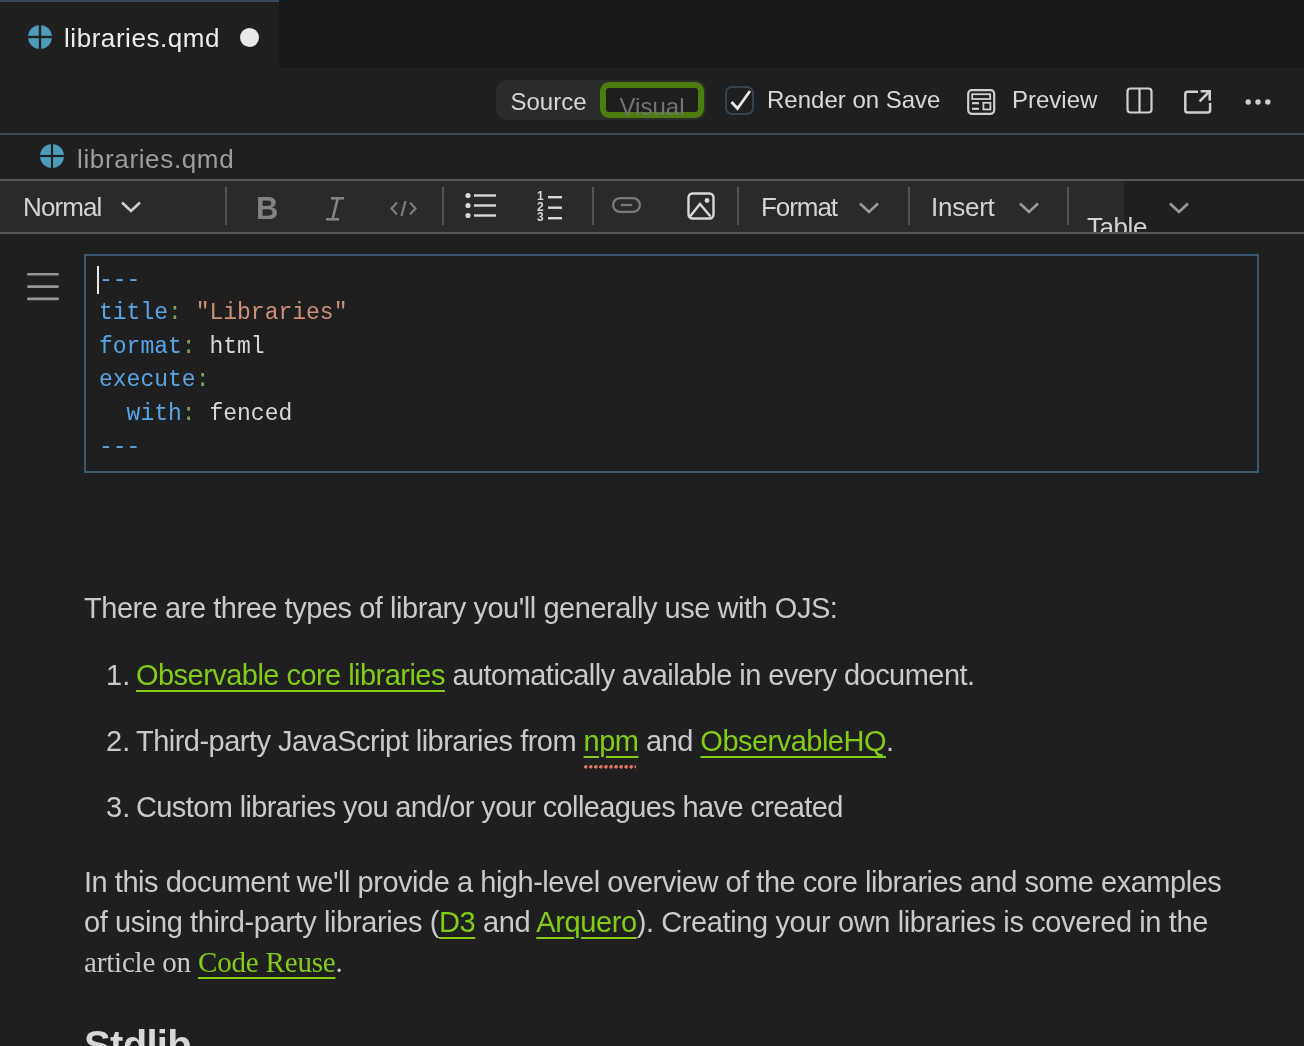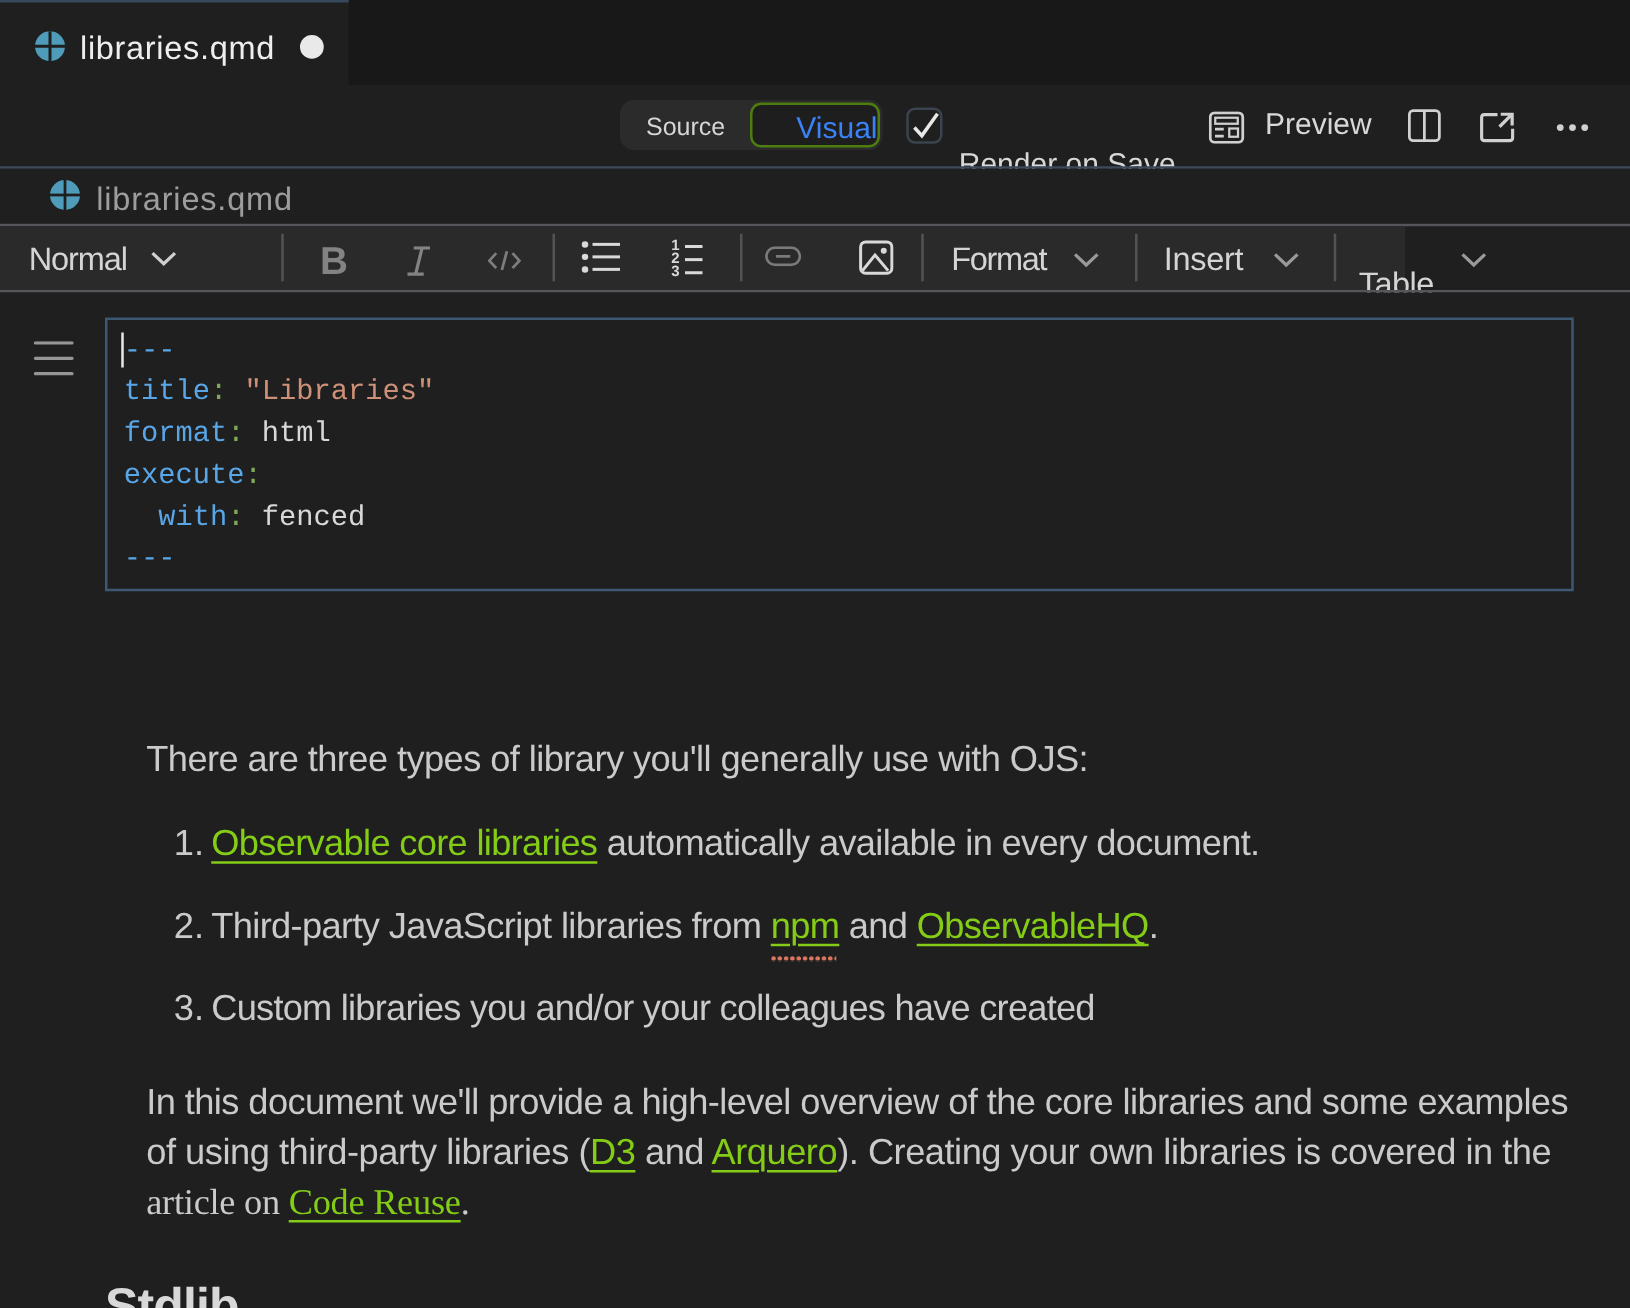--- a/index.html
+++ b/index.html
@@ -11,44 +11,44 @@
   #tab { position:absolute; left:0; top:0; width:279px; height:68px; background:#1f1f1f;
          border-top:2px solid #36495d; }
   #tab .label { position:absolute; left:64px; top:21px; font-size:26px; color:#eeeeee; letter-spacing:0.55px; }
   #tab .dot { position:absolute; left:240px; top:26px; width:19px; height:19px; border-radius:50%; background:#e9e9e9; }
   
   .qicon { position:absolute; }
   
   #row2 { position:absolute; left:0; top:68px; width:1304px; height:65px; background:#1f1f1f; }
   #toggle { position:absolute; left:496px; top:12px; width:210px; height:40px; background:#2b2b2c; border-radius:11px; }
   #toggle .src { position:absolute; left:0; top:2px; width:105px; height:40px; line-height:40px; text-align:center;
-                 color:#d6d6d6; font-size:20px; }
-  #toggle .vis { position:absolute; left:104px; top:2px; width:104px; height:36px; line-height:38px; text-align:right;
-                 background:#1e1e1e; border:2px solid #4d7c0f; border-radius:9px;
-                 color:#3b82f6; font-size:24px; }
+                 color:#d6d6d6; font-size:24px; }
+  #toggle .vis { position:absolute; left:104px; top:2px; width:104px; height:36px; line-height:38px; text-align:center;
+                 background:#1e1e1e; border:6px solid #4d7c0f; border-radius:9px;
+                 color:#737373; font-size:24px; }
   #cb { position:absolute; left:725px; top:18px; width:29px; height:29px; border:2px solid #3a434e; border-radius:7px; }
-  #lbl-ros { position:absolute; left:767px; top:18px; font-size:24px; color:#d8d8d8;margin-top:32px; }
+  #lbl-ros { position:absolute; left:767px; top:18px; font-size:24px; color:#d8d8d8; }
   #lbl-prev { position:absolute; left:1012px; top:18px; font-size:24px; color:#d8d8d8; }
   
   #sep1 { position:absolute; left:0; top:133px; width:1304px; height:2px; background:#3c4a59; }
   #row3 { position:absolute; left:0; top:135px; width:1304px; height:44px; background:#1f1f1f; }
   #row3 .label { position:absolute; left:77px; top:9px; font-size:26px; color:#9d9d9d; letter-spacing:0.65px; }
   #sep2 { position:absolute; left:0; top:179px; width:1304px; height:2px; background:#54565a; }
   #row4 { position:absolute; left:0; top:181px; width:1124px; height:51px; background:#2a2a2b; }
   #sep3 { position:absolute; left:0; top:232px; width:1304px; height:2px; background:#54565a; }
   .vsep { position:absolute; top:6px; width:2px; height:38px; background:#515357; }
   #row4 .txt { position:absolute; top:11px; font-size:26px; color:#d4d4d4; }
   
   #content { position:absolute; left:0; top:234px; width:1304px; height:812px; background:#1f1f1f; }
   #yaml { position:absolute; left:84px; top:20px; width:1175px; height:219px; border:2px solid #3d5775; }
   #code { position:absolute; left:13px; top:8px; font-family:"Liberation Mono", monospace;
           font-size:23px; line-height:33.4px; white-space:pre; color:#d8d8d8; }
   .cBlue { color:#58a6e8; } .cGreen { color:#7fa956; } .cStr { color:#ce9178; }
   #cursor { position:absolute; left:10.5px; top:10px; width:2.5px; height:28px; background:#e8e8e8; }
-  .body-text { font-size:29px; color:#cacaca; letter-spacing:0px;margin-left:33px; }
+  .body-text { font-size:29px; color:#cacaca; letter-spacing:0px; }
   a { color:#84cc16; text-decoration:underline; text-underline-offset:5px; text-decoration-thickness:2px; }
   h2 { font-size:40px; color:#d8d8d8; font-weight:bold; letter-spacing:-0.68px; }
   .sp { position:relative; }
   .sp::after { content:""; position:absolute; left:0; right:2px; bottom:-12px; height:4px; background-image:radial-gradient(circle at 1.8px 1.8px, #dd7661 1.7px, rgba(0,0,0,0) 1.85px); background-size:5.06px 4px; background-repeat:repeat-x; }
 </style>
 </head>
 <body>
 <div id="tabstrip">
   <div id="tab">
     <svg class="qicon" style="left:28px; top:23px;" width="24" height="24" viewBox="0 0 24 24">

